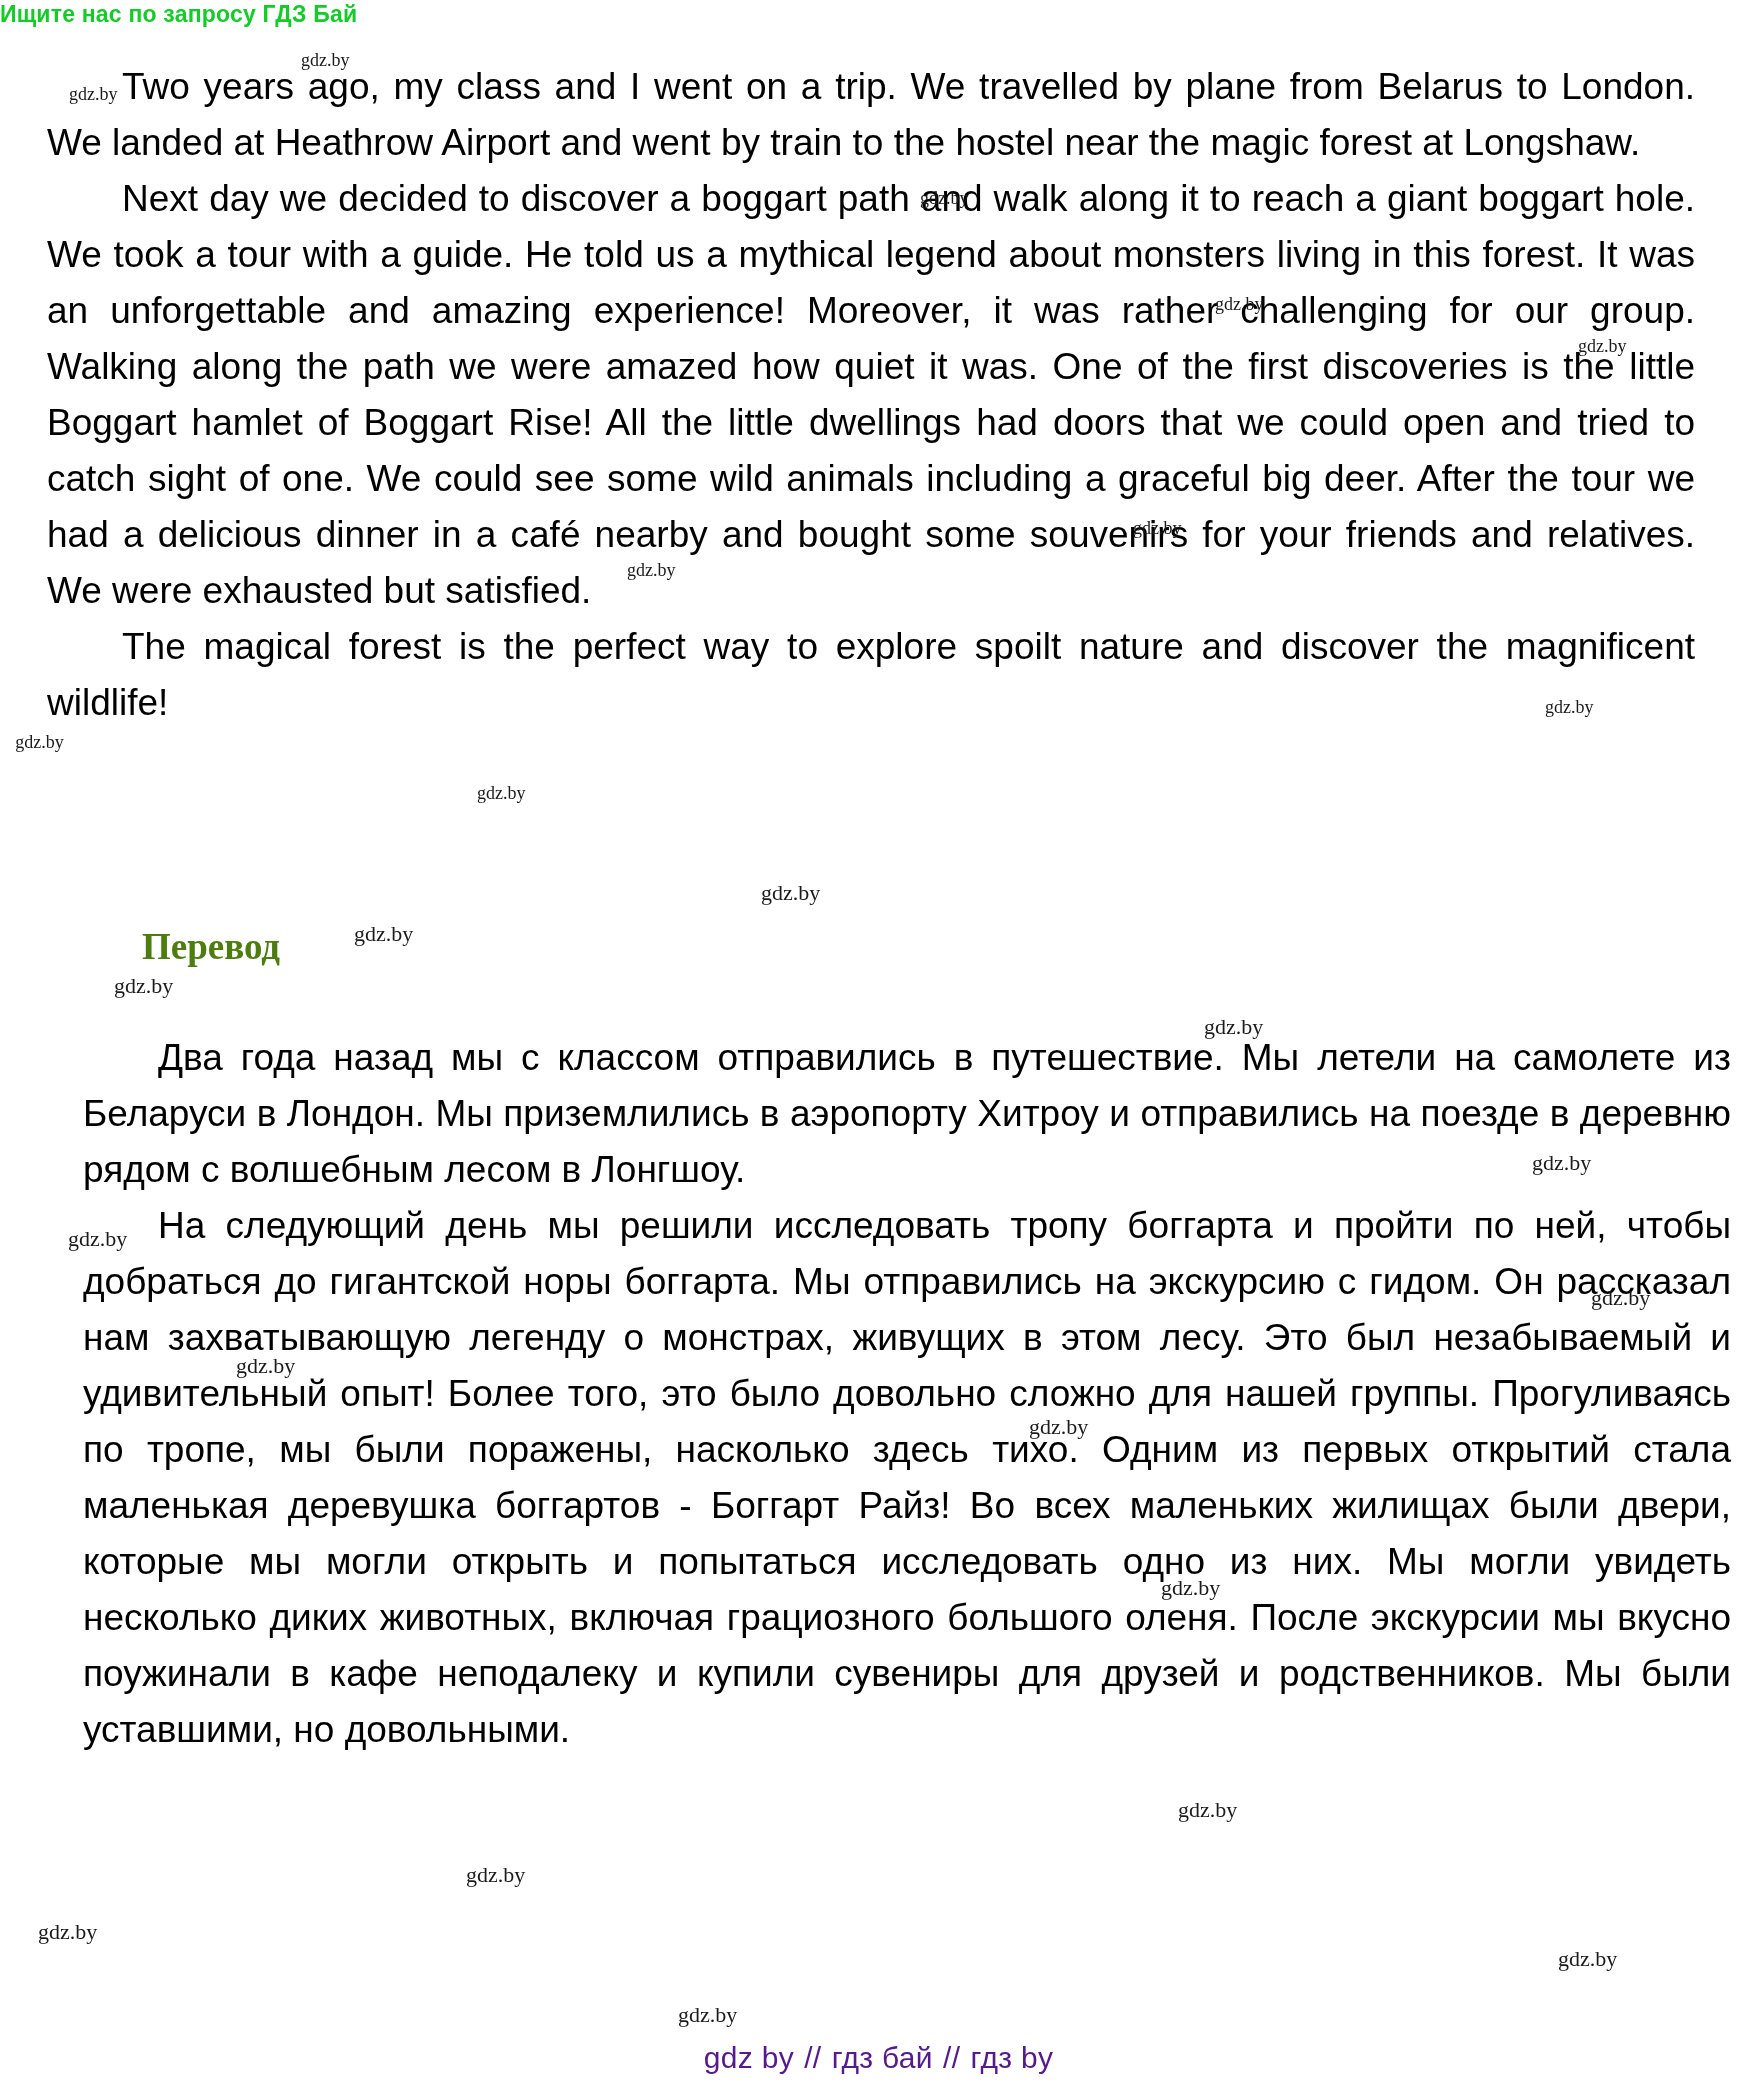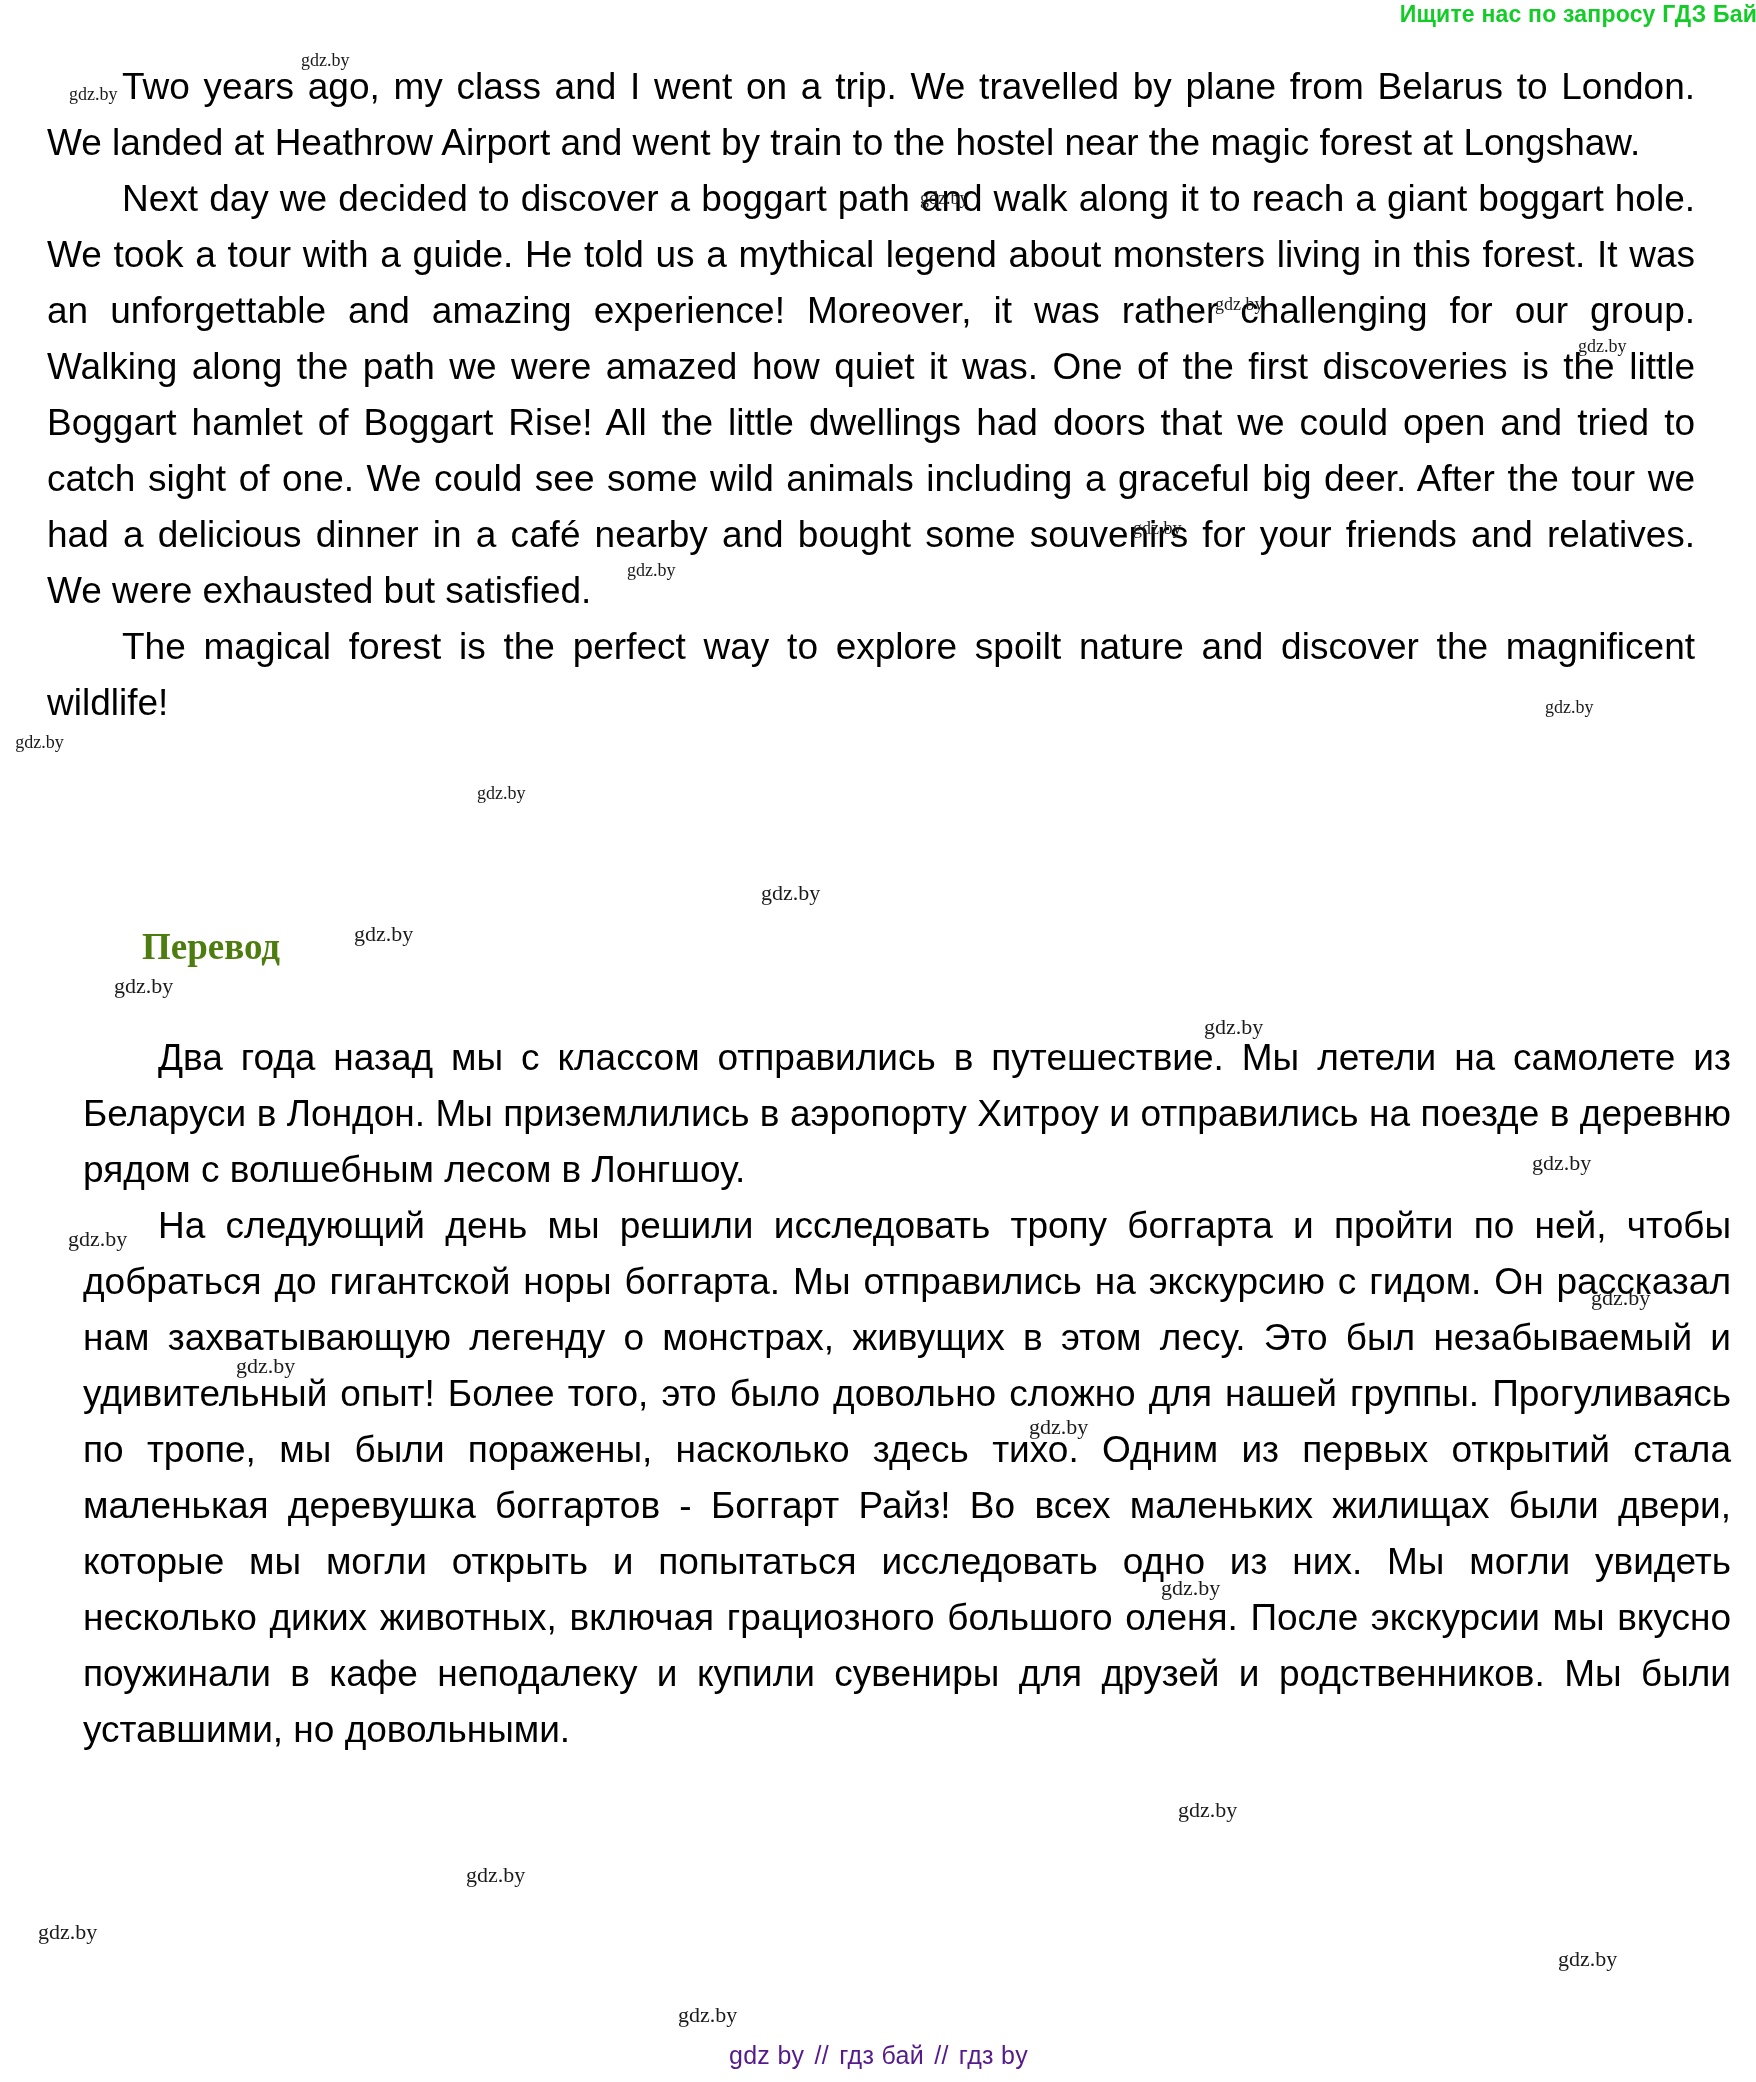--- a/index.html
+++ b/index.html
@@ -15,21 +15,21 @@
     overflow: hidden;
     font-family: "Liberation Serif", "DejaVu Serif", serif;
   }
 
   
   .promo {
     position: absolute;
     top: 0px;
     left: 0;
     width: 1757px;
-    text-align: right;
+    text-align: left;
     font-family: "Liberation Sans", "DejaVu Sans", sans-serif;
     font-weight: bold;
     font-size: 23px;
     color: #13cc27;
     letter-spacing: 0.2px;
     line-height: 29px;
   }
 
   
   .col {
@@ -79,21 +79,21 @@
   .wm.lg { font-size: 22px; }
 
   
   .footer {
     position: absolute;
     left: 0;
     top: 2041px;
     width: 1757px;
     text-align: center;
     font-family: "Liberation Sans", "DejaVu Sans", sans-serif;
-    font-size: 25px;
+    font-size: 30px;
     color: #551a8b;
     letter-spacing: 0.3px;
   }
   .footer span { margin: 0 5.1px; }
 </style>
 </head>
 <body>
 
 <div class="page">
 

